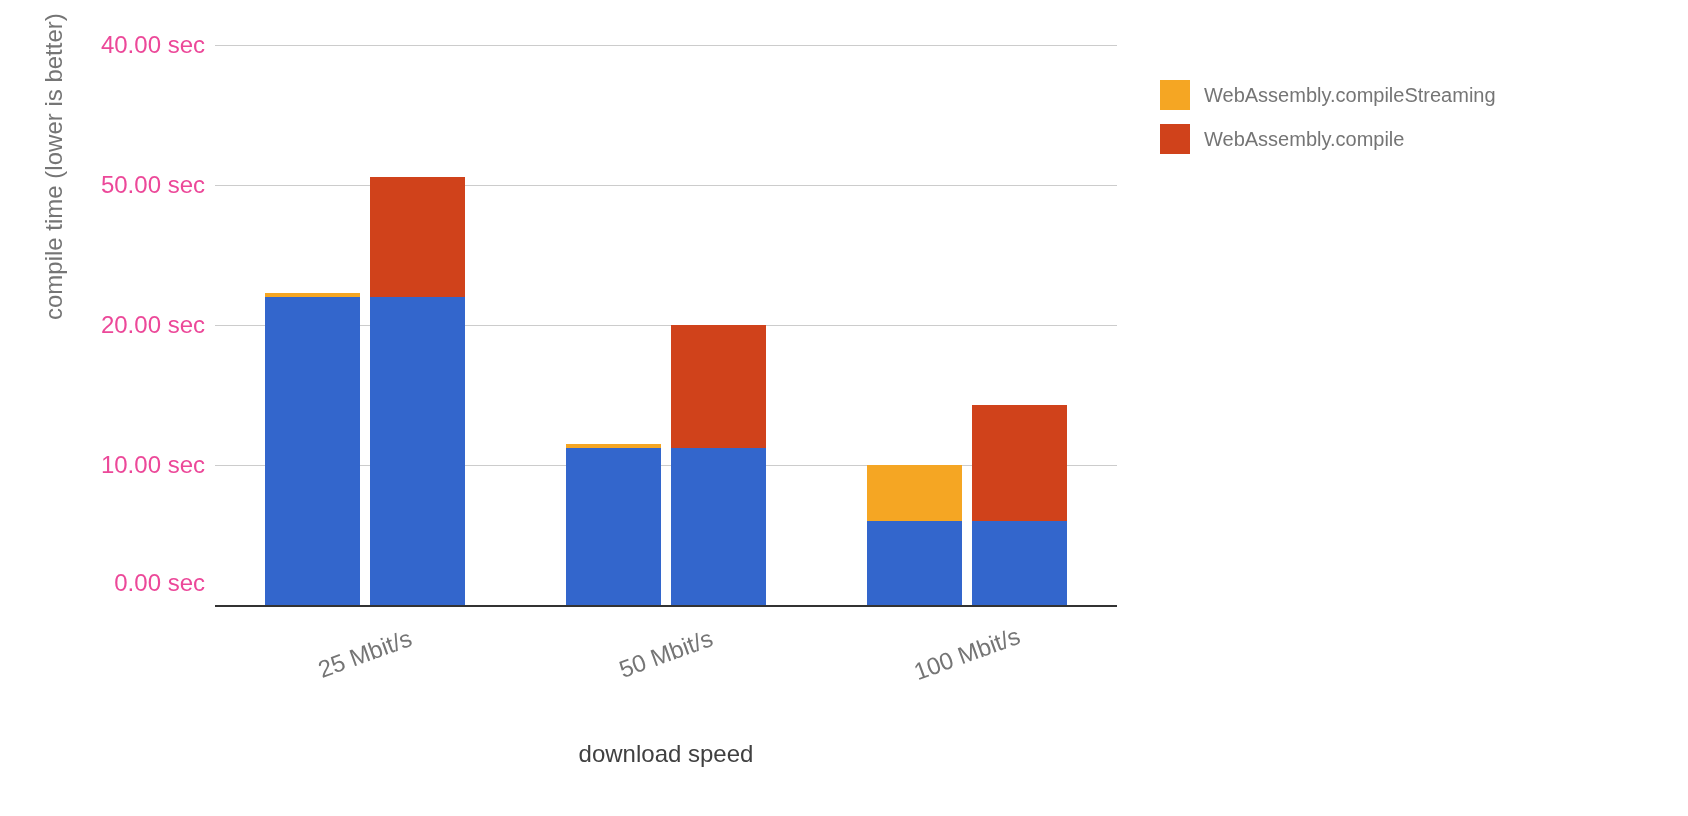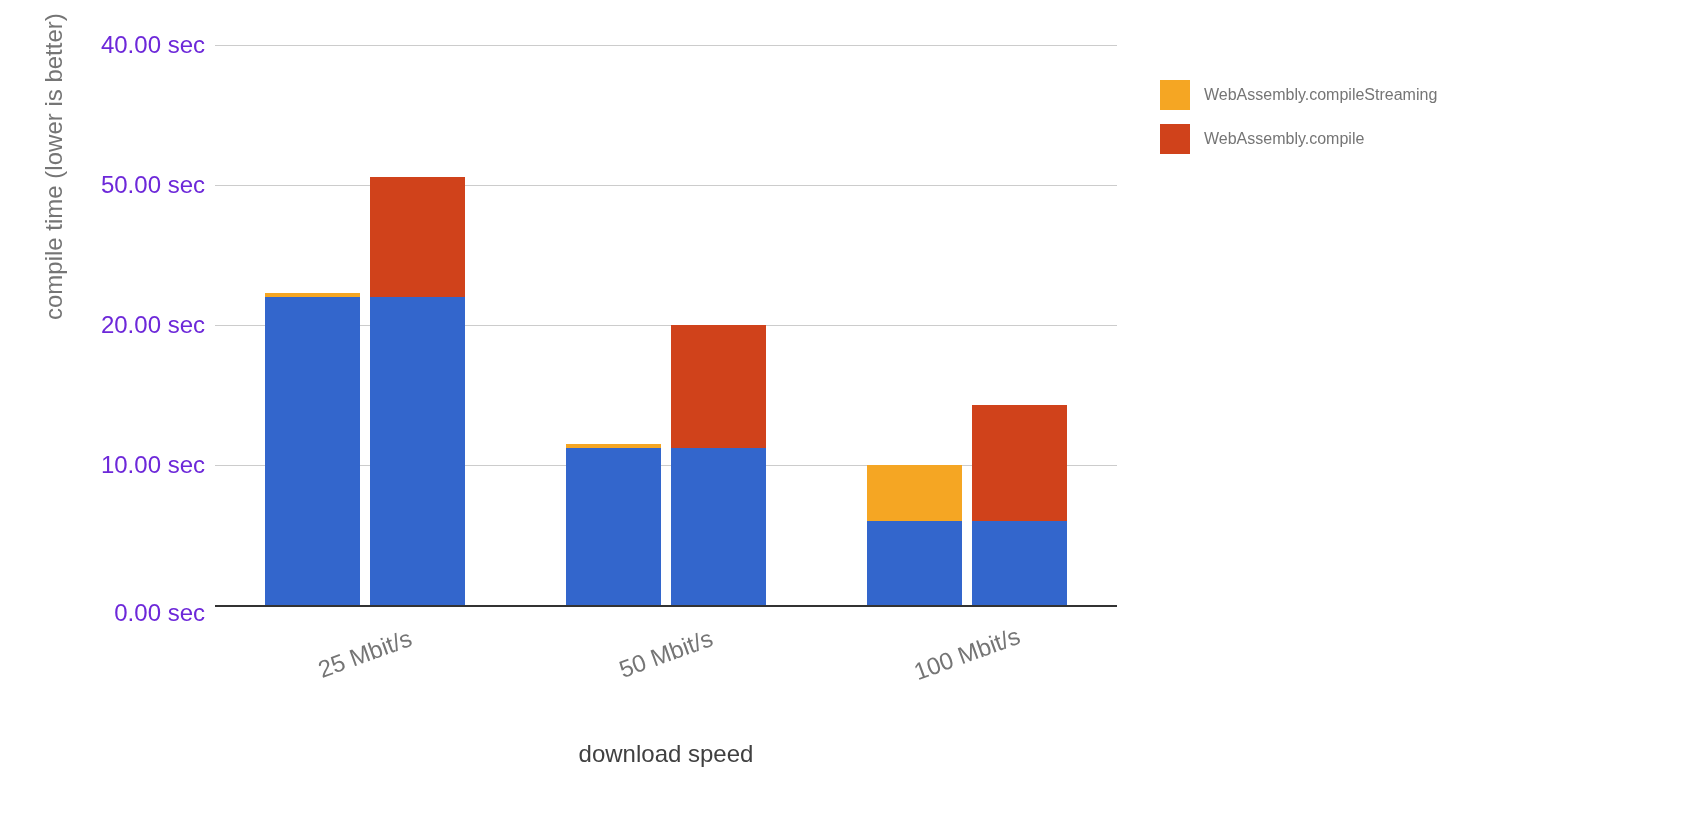--- a/index.html
+++ b/index.html
@@ -57,21 +57,21 @@
     width: 100%;
     height: 0;
     border-top: 2px solid #333333;
   }
   .y-tick-label {
     position: absolute;
     right: 912px;
     width: 180px;
     text-align: right;
     font-size: 24px;
-    color: #6d28d9;
+    color: #ec4899;
     transform: translateY(-50%);
   }
   .bar {
     position: absolute;
     bottom: 0;
   }
   .seg {
     position: absolute;
     left: 0;
     width: 100%;
@@ -94,35 +94,35 @@
     display: flex;
     align-items: center;
     margin-bottom: 14px;
   }
   .legend-swatch {
     width: 30px;
     height: 30px;
     margin-right: 14px;
   }
   .legend-label {
-    font-size: 16px;
+    font-size: 20px;
     color: #757575;
   }
 </style>
 </head>
 <body>
 
 <div class="chart-wrap">
 
   <div class="y-axis-title">compile time (lower is better)</div>
   <div class="x-axis-title">download speed</div>
 
   <div class="plot" id="plot">
       <div class="baseline" style="top: 560px;"></div>
-      <div class="y-tick-label" style="top: 568px;">0.00 sec</div>
+      <div class="y-tick-label" style="top: 538px;">0.00 sec</div>
       <div class="gridline" style="top: 420px;"></div>
       <div class="y-tick-label" style="top: 420px;">10.00 sec</div>
       <div class="gridline" style="top: 280px;"></div>
       <div class="y-tick-label" style="top: 280px; text-align: right;">20.00 sec</div>
       <div class="gridline" style="top: 140px;"></div>
       <div class="y-tick-label" style="top: 140px;">50.00 sec</div>
       <div class="gridline" style="top: 0px;"></div>
       <div class="y-tick-label" style="top: 0px;">40.00 sec</div>
       <div class="bar" style="left: 50.3333px; width: 95px; height: 312.2px;">
         <div class="seg" style="bottom: 0px; height: 308px; background: rgb(51, 102, 204);"></div>

